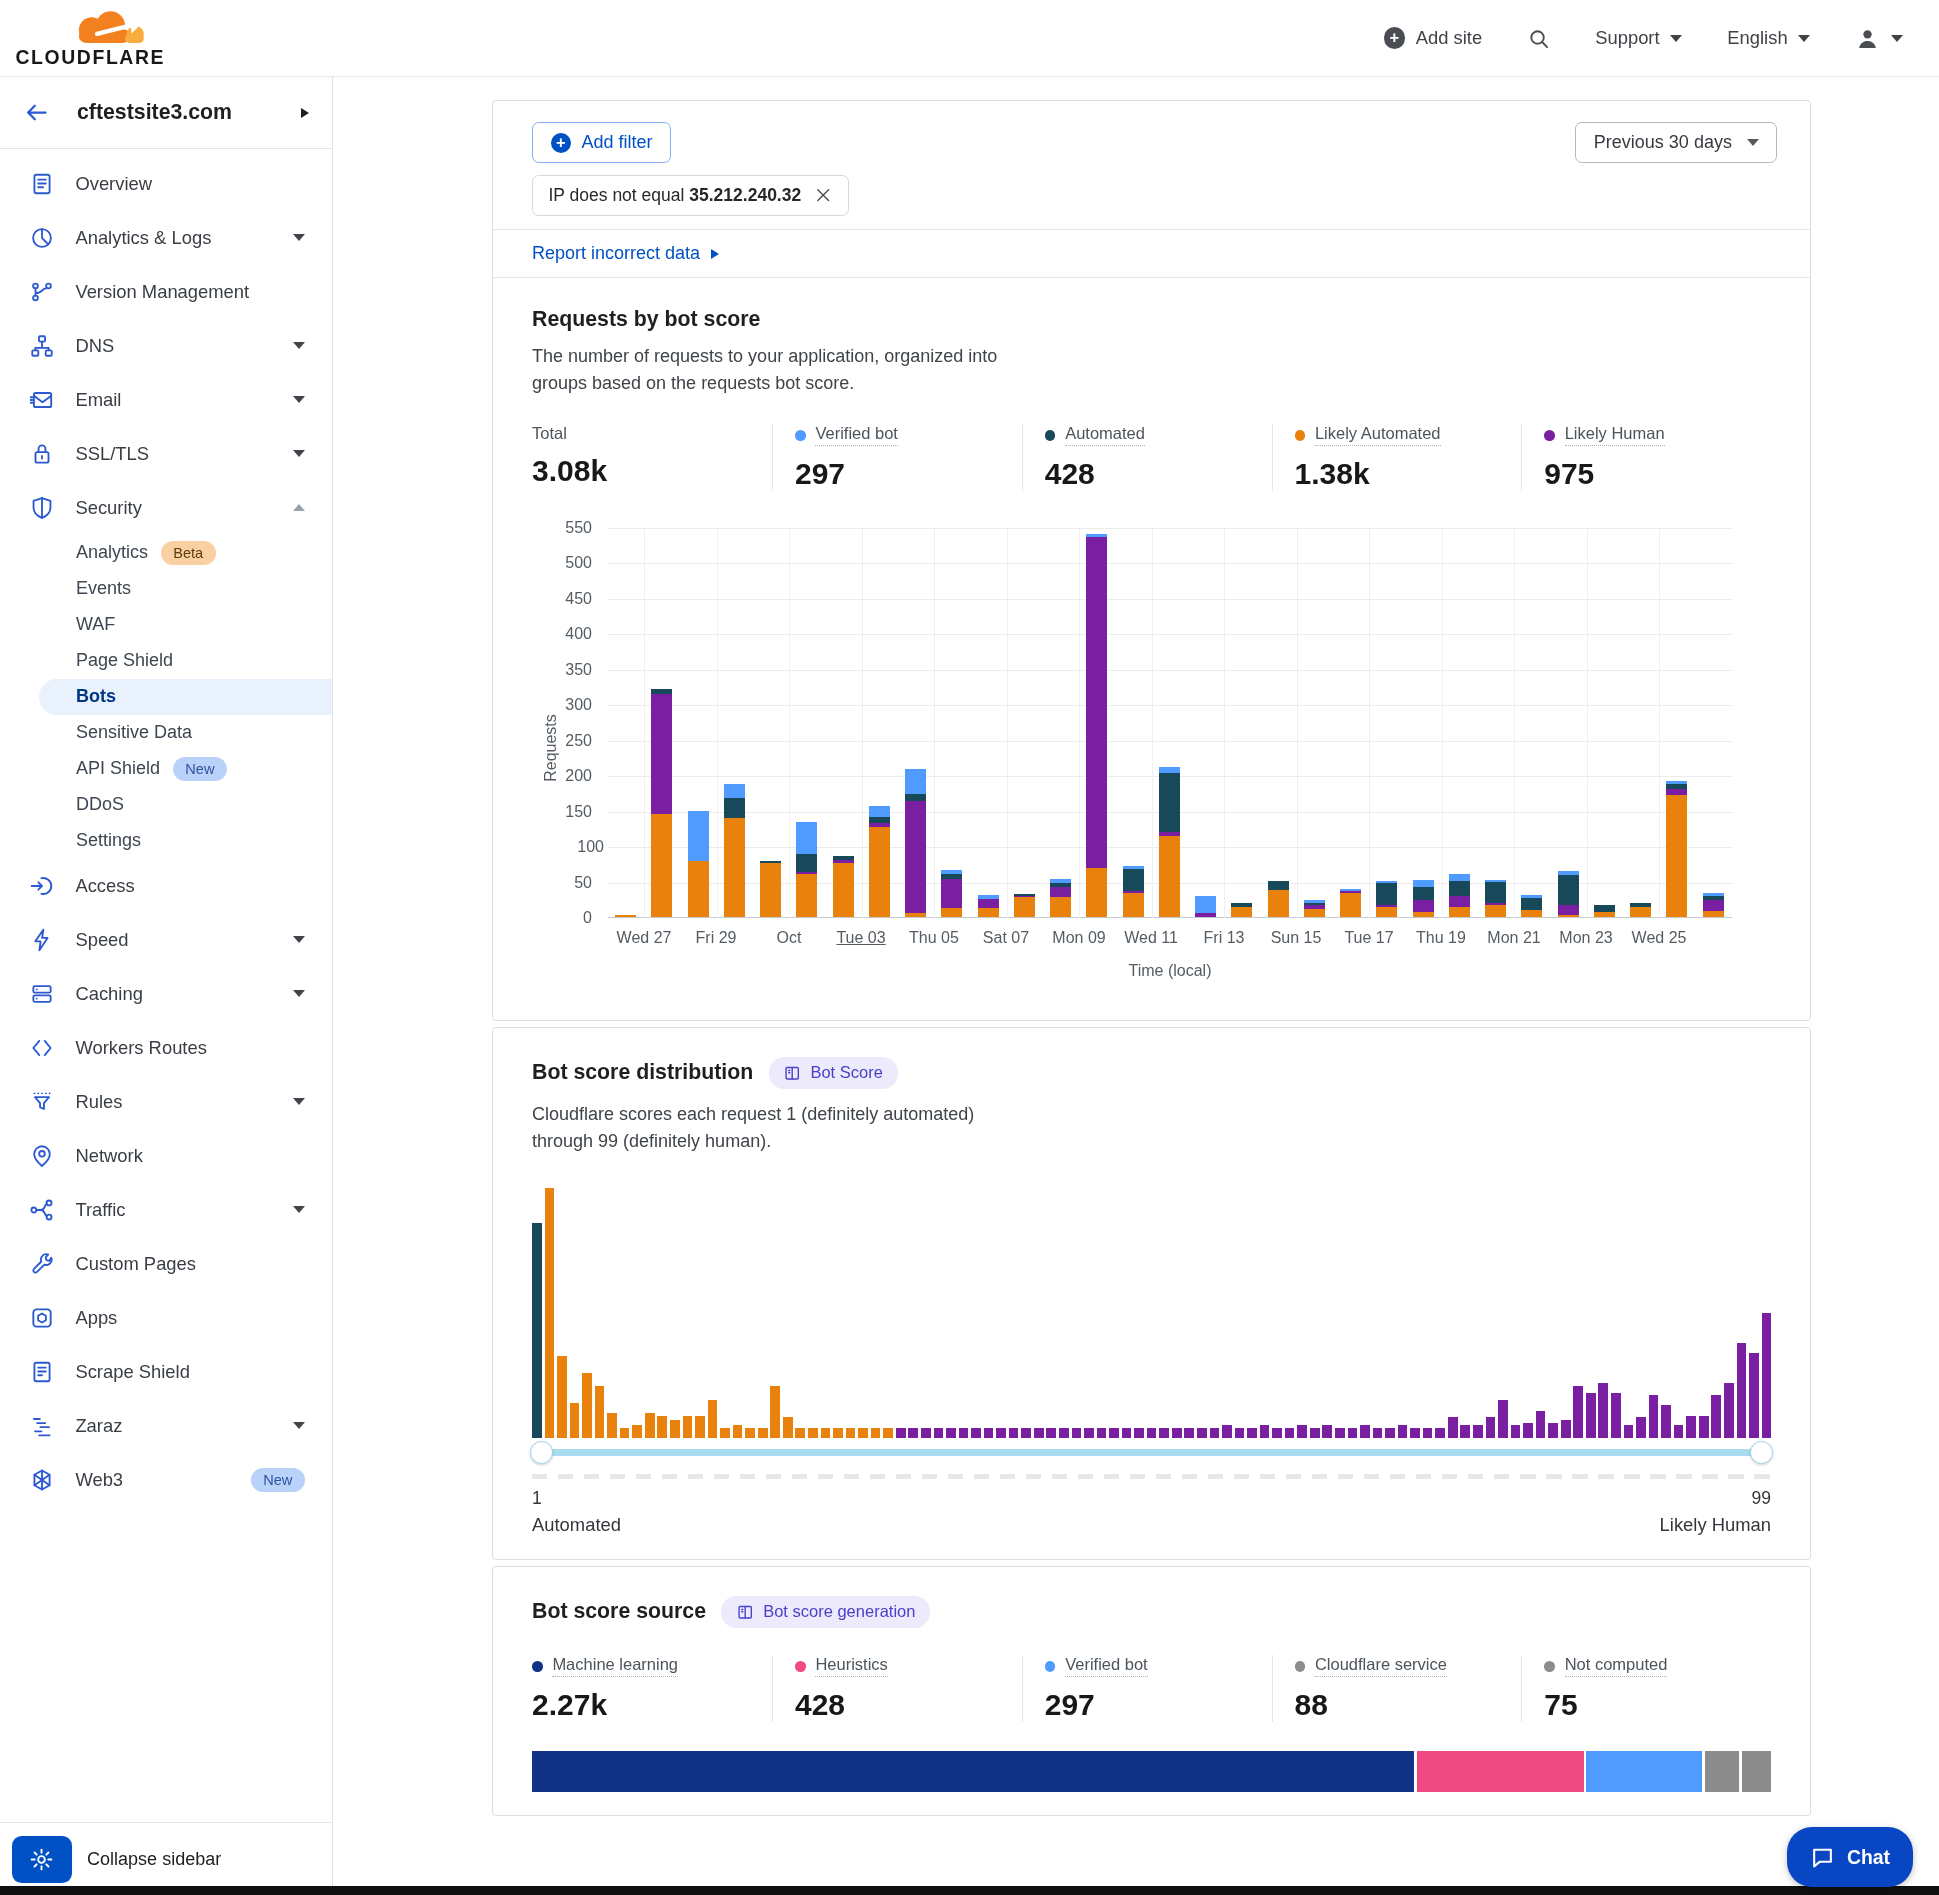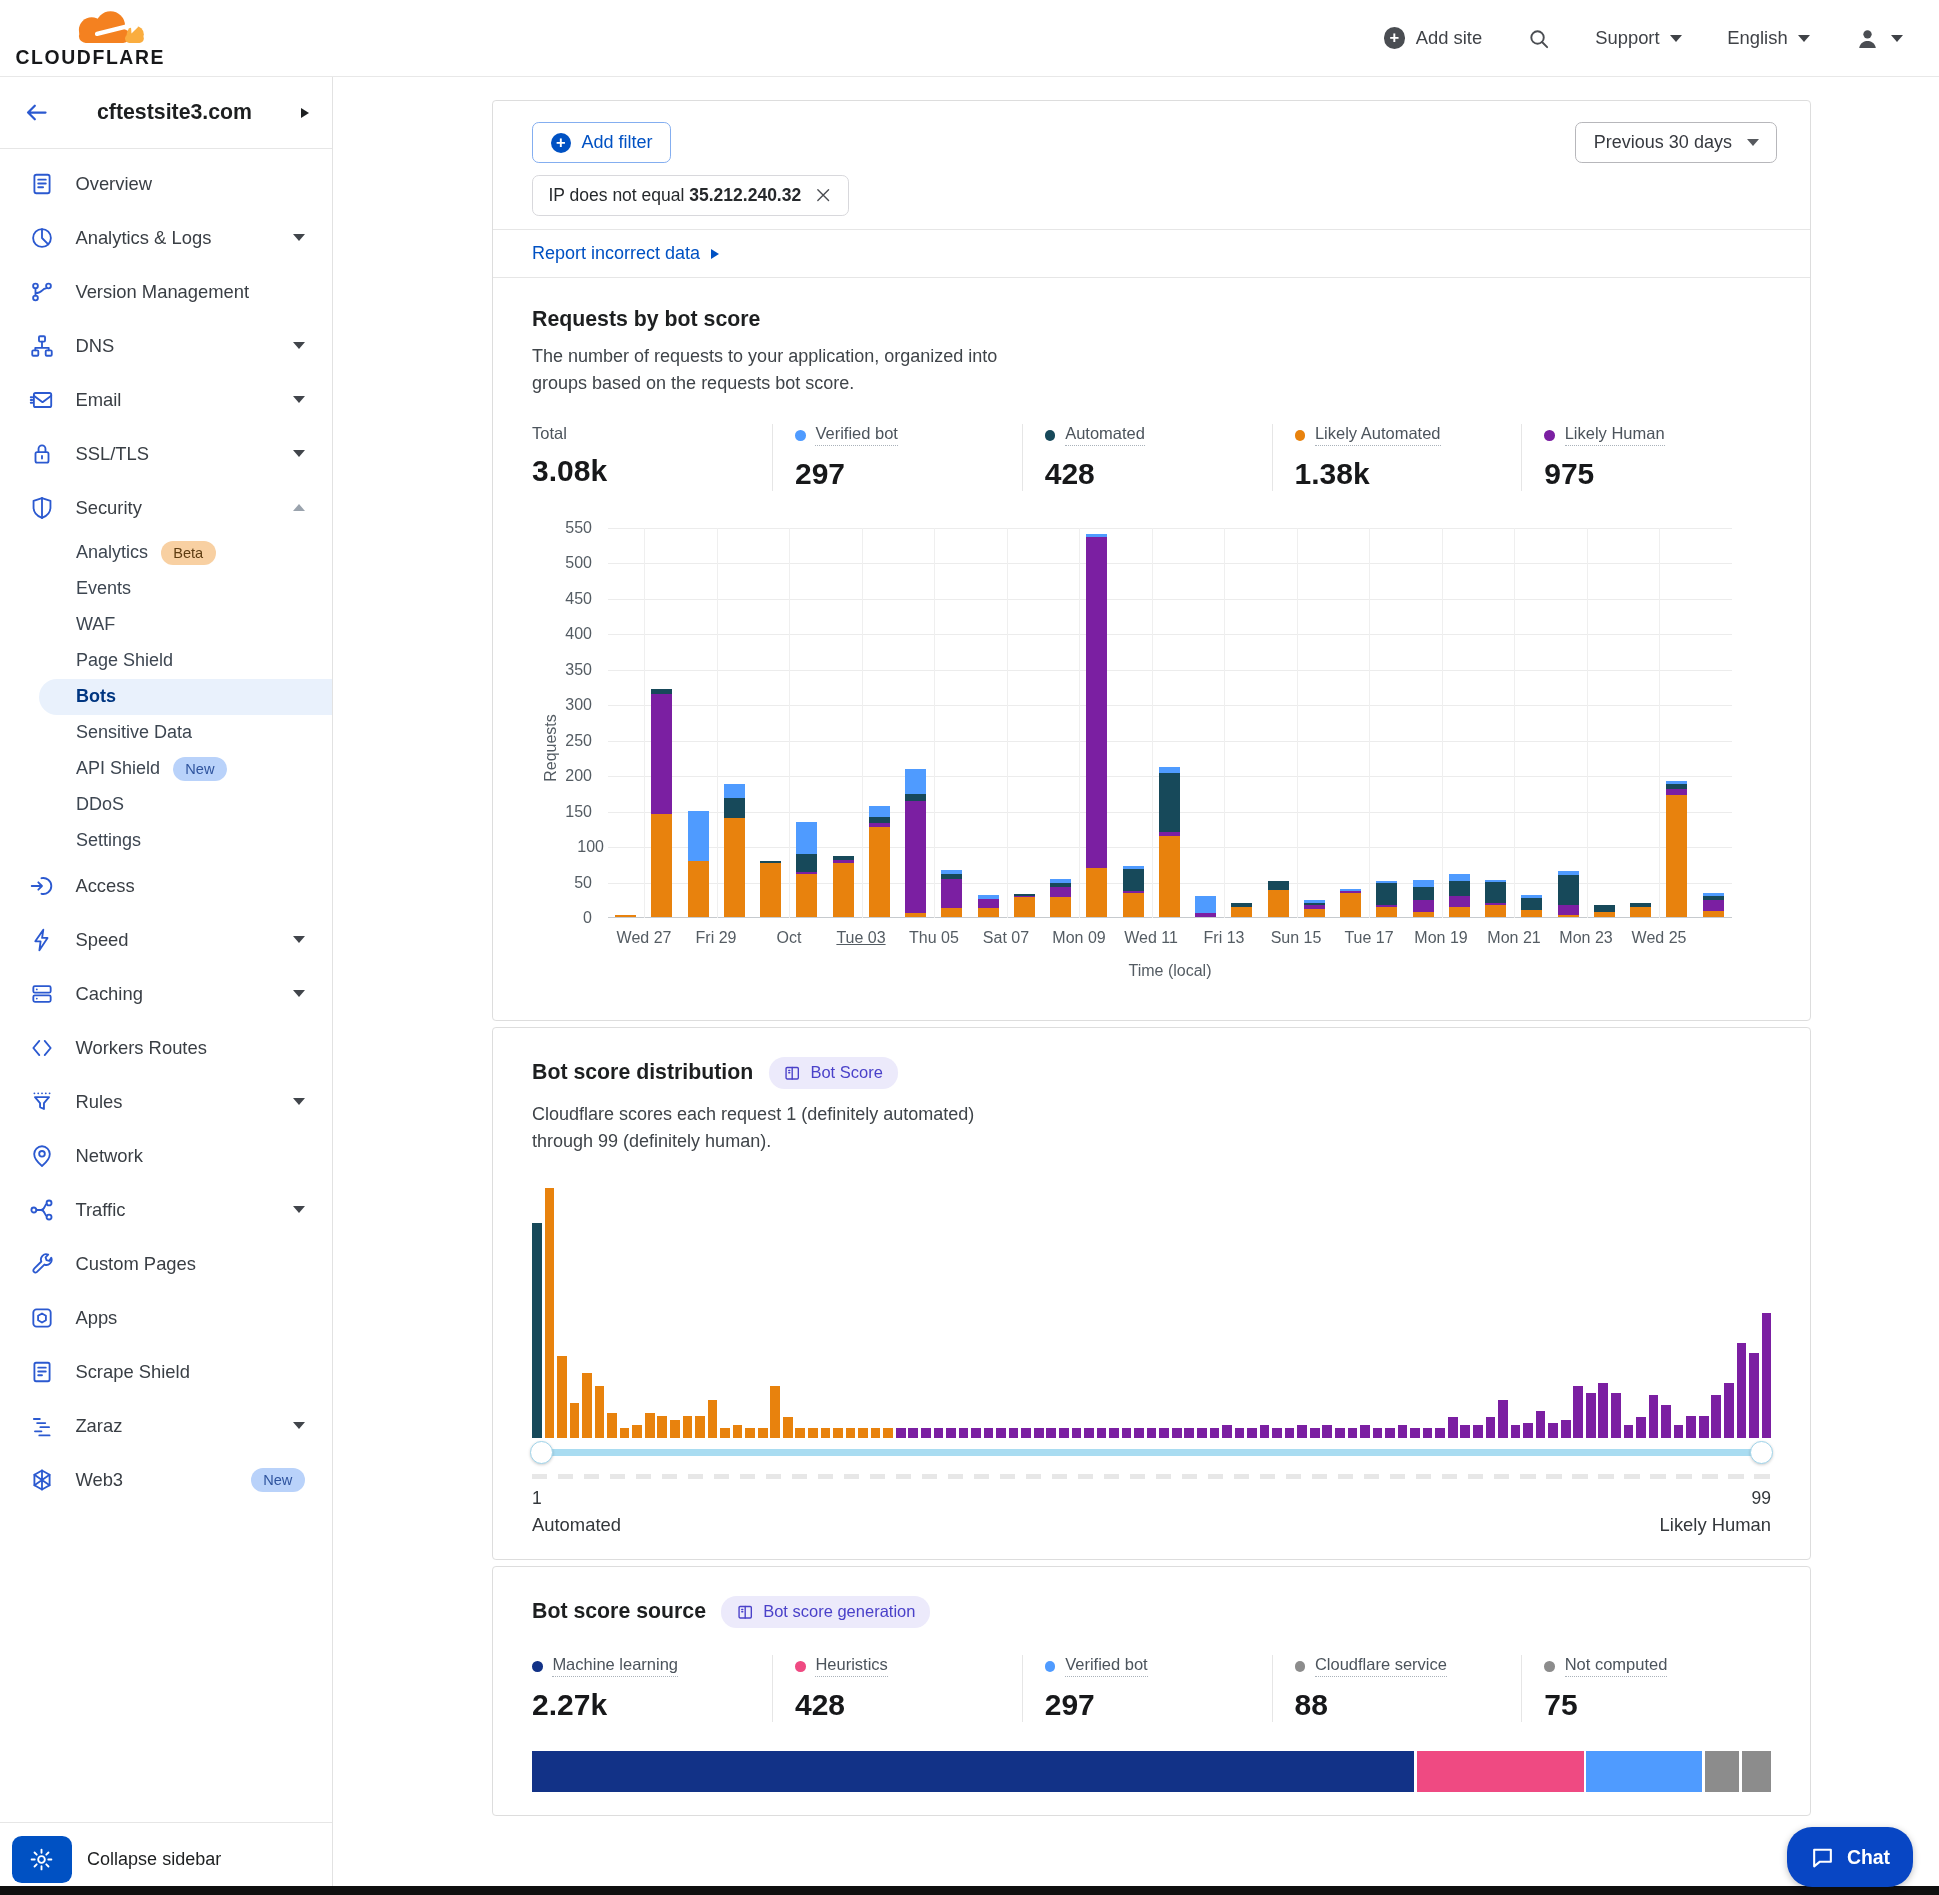--- a/index.html
+++ b/index.html
@@ -19,21 +19,21 @@
   .plus-circle { width:21.3px; height:21.3px; border-radius:50%; background:#4a4d52; color:#fff;
                  display:flex; align-items:center; justify-content:center; font-size:16.5px; font-weight:700; }
   .icon-24 { width:23px; height:23px; }
   .icon-26 { width:25px; height:25px; }
   .cdark { width:0; height:0; border-left:6.8px solid transparent; border-right:6.8px solid transparent; border-top:7.8px solid #3f4247; }
 
   
   .sidebar { position:absolute; top:77px; left:0; width:333px; bottom:0; background:#fff;
              border-right:1px solid #e2e2e2; z-index:4; }
   .site-row { height:72px; display:flex; align-items:center; padding:0 23px;
-              border-bottom:1px solid #e6e6e6; font-size:21.3px; font-weight:700; color:#1d1f20; cursor:pointer;gap:20px; }
+              border-bottom:1px solid #e6e6e6; font-size:21.3px; font-weight:700; color:#1d1f20; cursor:pointer; }
   .site-row .back { width:27px; height:27px; color:#2b59d0; margin-right:27px; flex:none; }
   .tri-right-dark { margin-left:auto; width:0; height:0; border-left:8.7px solid #1d1f20;
                     border-top:5.8px solid transparent; border-bottom:5.8px solid transparent; }
   #sidebar-nav { padding-top:7.8px; }
   .side-item { display:flex; align-items:center; height:54px; padding:0 27px 0 29px;
                color:#393e44; font-size:18.4px; cursor:pointer; }
   .side-icon { width:26px; height:26px; color:#2b59d0; margin-right:20.4px; flex:none; }
   .side-icon svg, .back svg { width:100%; height:100%; }
   .side-label { flex:1; white-space:nowrap; }
   .cdown { width:0; height:0; border-left:6.8px solid transparent; border-right:6.8px solid transparent;
@@ -490,21 +490,21 @@
           <span class="xtick" style="left: 184px; top: 409px;">Fri 29</span>
           <span class="xtick" style="left: 257px; top: 409px;">Oct</span>
           <span class="xtick" style="left: 329px; top: 409px; text-decoration: underline;">Tue 03</span>
           <span class="xtick" style="left: 402px; top: 409px;">Thu 05</span>
           <span class="xtick" style="left: 474px; top: 409px;">Sat 07</span>
           <span class="xtick" style="left: 547px; top: 409px;">Mon 09</span>
           <span class="xtick" style="left: 619px; top: 409px;">Wed 11</span>
           <span class="xtick" style="left: 692px; top: 409px;">Fri 13</span>
           <span class="xtick" style="left: 764px; top: 409px;">Sun 15</span>
           <span class="xtick" style="left: 837px; top: 409px;">Tue 17</span>
-          <span class="xtick" style="left: 909px; top: 409px;">Mon 19</span>
+          <span class="xtick" style="left: 909px; top: 409px;">Thu 19</span>
           <span class="xtick" style="left: 982px; top: 409px;">Mon 21</span>
           <span class="xtick" style="left: 1054px; top: 409px;">Mon 23</span>
           <span class="xtick" style="left: 1127px; top: 409px;">Wed 25</span>
           <div class="bar-col" style="left: 83px; bottom: 80px;">
             <div class="seg" style="height: 1.9px; background: rgb(232, 130, 13);"></div>
           </div>
           <div class="bar-col" style="left: 119px; bottom: 80px;">
             <div class="seg" style="height: 103px; background: rgb(232, 130, 13);"></div>
             <div class="seg" style="height: 120px; background: rgb(123, 31, 162);"></div>
             <div class="seg" style="height: 4.9px; background: rgb(23, 73, 90);"></div>

